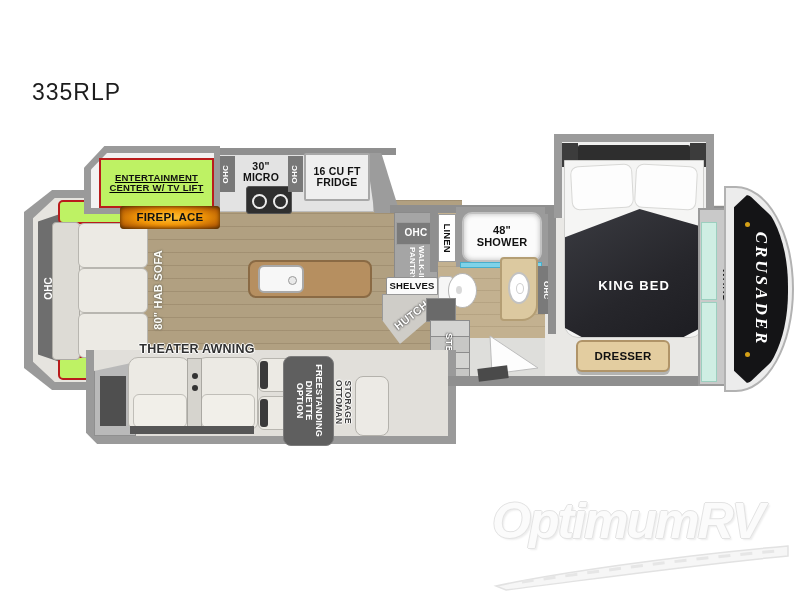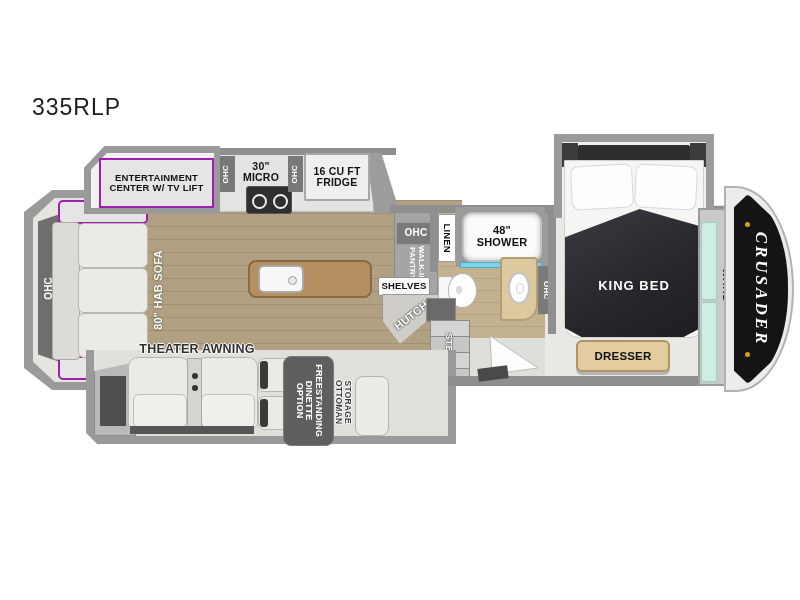--- a/index.html
+++ b/index.html
@@ -12,30 +12,30 @@
   .halo{text-shadow:-1px 0 1px #fff,1px 0 1px #fff,0 -1px 1px #fff,0 1px 1px #fff;}
   .dkshadow{text-shadow:0 0 2px #444,0 0 2px #444;}
   .r90{transform:rotate(90deg);}
   .rm90{transform:rotate(-90deg);}
   .wall{background:#8f8f8f;}
   .wood{background:#b1a081;
         background-image:repeating-linear-gradient(180deg,rgba(80,60,35,.16) 0 1px,transparent 1px 13px);}
   .woodlite{background:#c3b190;
         background-image:repeating-linear-gradient(180deg,rgba(90,70,40,.13) 0 1px,transparent 1px 12px);}
   .carpet{background:#e9e8e5;}
-  .cab{background:#e5e5e5;border:2px solid #a21caf;box-sizing:border-box;}
+  .cab{background:#bef264;border:2px solid #b91c1c;box-sizing:border-box;text-decoration:underline;}
   .seat{background:#eceae4;border:1px solid #b8b6b0;box-sizing:border-box;border-radius:6px;}
   svg{display:block;}
 </style>
 </head>
 <body>
 
 <div id="stage">
 
-  <div class="abs" style="left:32px;top:94px;font-size:23px;color:#1c1c1c;letter-spacing:1px;">335RLP</div>
+  <div class="abs" style="left:32px;top:79px;font-size:23px;color:#1c1c1c;letter-spacing:1px;">335RLP</div>
 
   <div class="abs wood" style="left:52px;top:200px;width:410px;height:182px;"></div>
   <div class="abs woodlite" style="left:434px;top:206px;width:124px;height:136px;"></div>
   <div class="abs" style="left:436px;top:338px;width:122px;height:42px;background:#dededb;"></div>
   <div class="abs carpet" style="left:545px;top:205px;width:193px;height:181px;"></div>
 
   <div class="abs" style="left:24px;top:190px;width:108px;height:200px;background:#9a9a9a;
        clip-path:polygon(100% 0,26% 0,0 11%,0 89%,26% 100%,100% 100%);"></div>
   <div class="abs" style="left:33px;top:198px;width:99px;height:184px;background:#e6e4df;
        clip-path:polygon(100% 0,22% 0,0 11%,0 89%,22% 100%,100% 100%);"></div>
@@ -79,30 +79,35 @@
   </div>
 
   <div class="abs" style="left:84px;top:146px;width:136px;height:68px;background:#9a9a9a;
        clip-path:polygon(0 32%,15% 0,100% 0,100% 100%,0 100%);"></div>
   <div class="abs" style="left:91px;top:153px;width:123px;height:55px;background:#f2f2f2;
        clip-path:polygon(0 30%,13% 0,100% 0,100% 100%,0 100%);"></div>
   <div class="abs cab flexc" style="left:99px;top:158px;width:115px;height:50px;">
     <span class="lbl" style="font-size:9.5px;width:110px;">ENTERTAINMENT CENTER W/ TV LIFT</span>
   </div>
 
+  <div class="abs flexc" style="left:120px;top:206px;width:100px;height:23px;border-radius:4px;
+       background:radial-gradient(ellipse at center,#ffc235 0%,#f29608 45%,#b65e04 80%,#6e3a06 100%);
+       box-shadow:inset 0 0 4px #4a2a00;">
+    <span class="lbl" style="font-size:11.5px;white-space:nowrap;">FIREPLACE</span>
+  </div>
 
   <div class="abs wall" style="left:390px;top:205px;width:172px;height:8px;"></div>
   <div class="abs" style="left:394px;top:212px;width:44px;height:100px;background:#a5a5a5;border:1px solid #8a8a8a;box-sizing:border-box;"></div>
   <div class="abs flexc" style="left:396px;top:222px;width:40px;height:23px;background:#7a7a7a;border:1px solid #9d9d9d;box-sizing:border-box;">
     <span class="lbl white" style="font-size:10px;white-space:nowrap;">OHC</span>
   </div>
   <div class="abs flexc" style="left:396px;top:244px;width:40px;height:40px;">
     <span class="lbl white r90" style="font-size:8px;width:40px;">WALK-IN PANTRY</span>
   </div>
-  <div class="abs flexc" style="left:378px;top:277px;width:52px;height:19px;background:#fbfbfb;border:1px solid #909090;box-sizing:border-box;border-radius:2px;">
+  <div class="abs flexc" style="left:386px;top:277px;width:52px;height:19px;background:#fbfbfb;border:1px solid #909090;box-sizing:border-box;border-radius:2px;">
     <span class="lbl" style="font-size:9.5px;white-space:nowrap;">SHELVES</span>
   </div>
   <div class="abs" style="left:382px;top:294px;width:58px;height:48px;background:#cfcdc8;border:1px solid #999;
        clip-path:polygon(0 0,100% 0,100% 28%,30% 100%,0 52%);"></div>
   <div class="abs flexc" style="left:384px;top:296px;width:56px;height:40px;">
     <span class="lbl white dkshadow" style="font-size:11px;transform:rotate(-38deg);white-space:nowrap;">HUTCH</span>
   </div>
 
   <div class="abs wall" style="left:430px;top:210px;width:8px;height:62px;"></div>
   <div class="abs flexc" style="left:438px;top:214px;width:18px;height:48px;background:#fff;border:1px solid #9b9b9b;box-sizing:border-box;">
@@ -219,14 +224,23 @@
   <div class="abs" style="left:724px;top:186px;width:70px;height:206px;background:#ececec;border:2px solid #b2b2b2;box-sizing:border-box;border-radius:0 58px 58px 0 / 0 103px 103px 0;"></div>
   <div class="abs flexc" style="left:734px;top:194px;width:54px;height:190px;background:#141416;border-radius:0 48px 48px 0 / 0 92px 92px 0;
        clip-path:polygon(0 7%,26% 0,100% 20%,100% 80%,26% 100%,0 93%);">
     <span class="r90" style="font-family:'Liberation Serif',serif;font-style:italic;font-weight:bold;font-size:17px;
           letter-spacing:3px;color:#fff;white-space:nowrap;">CRUSADER</span>
   </div>
   <div class="abs" style="left:745px;top:222px;width:5px;height:5px;background:#d4a017;border-radius:50%;"></div>
   <div class="abs" style="left:745px;top:352px;width:5px;height:5px;background:#d4a017;border-radius:50%;"></div>
 
 
+  <div class="abs" style="left:492px;top:492px;width:300px;height:100px;">
+    <div class="abs" style="left:0;top:0;width:300px;font-family:'Liberation Sans',sans-serif;font-style:italic;font-weight:bold;
+         font-size:50px;letter-spacing:-2px;color:#fbfbfb;
+         text-shadow:-1px 0 #e3e3e3,1px 0 #e3e3e3,0 -1px #e3e3e3,0 1px #e3e3e3,2px 2px 2px #ececec;">OptimumRV</div>
+    <svg class="abs" style="left:0;top:48px;" width="300" height="52">
+      <path d="M4 46 C 60 34, 180 16, 296 6 L 296 16 C 190 26, 80 42, 14 50 Z" fill="#f6f6f6" stroke="#e2e2e2" stroke-width="1.5"></path>
+      <path d="M30 42 C 100 32, 200 18, 286 11" fill="none" stroke="#e6e6e6" stroke-width="3" stroke-dasharray="12 10"></path>
+    </svg>
+  </div>
 
 </div>
 
 </body></html>

